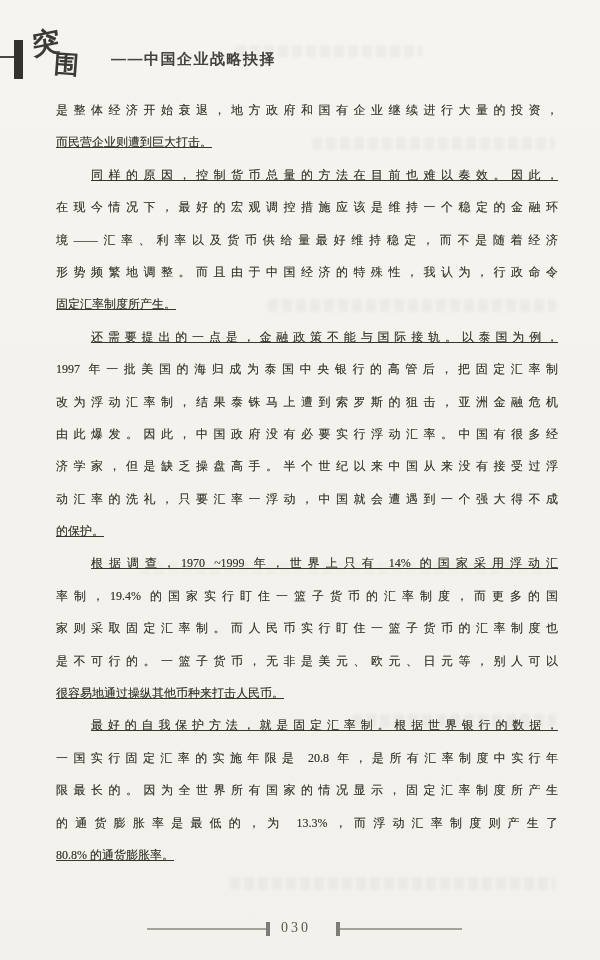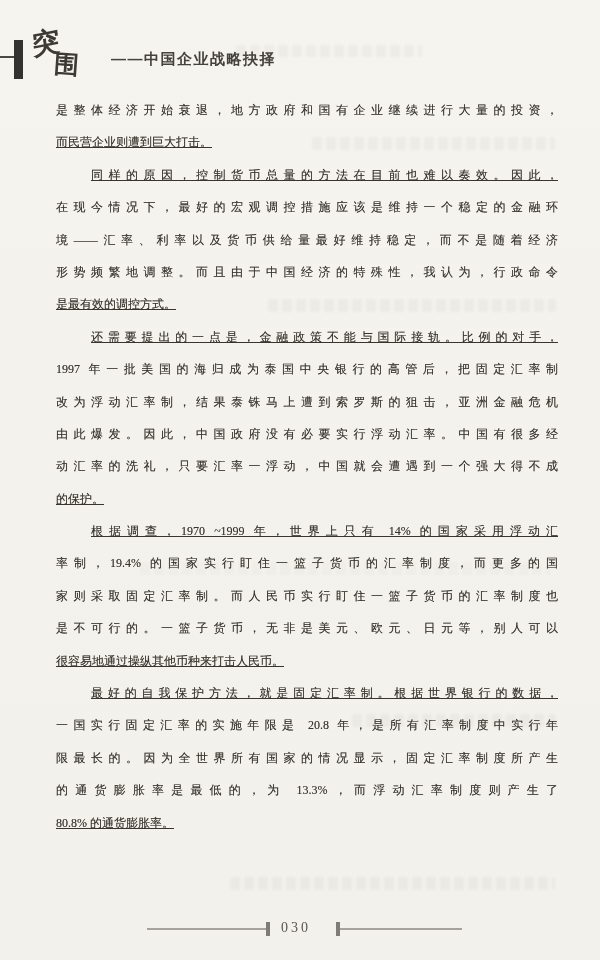--- a/index.html
+++ b/index.html
@@ -75,25 +75,26 @@
     <span class="ghost g-header"></span>
   </div>
 
   <div class="main">
       <div class="line">是整体经济开始衰退，地方政府和国有企业继续进行大量的投资，</div>
       <div class="line last">而民营企业则遭到巨大打击。</div>
       <div class="line indent">同样的原因，控制货币总量的方法在目前也难以奏效。因此，</div>
       <div class="line">在现今情况下，最好的宏观调控措施应该是维持一个稳定的金融环</div>
       <div class="line">境——汇率、利率以及货币供给量最好维持稳定，而不是随着经济</div>
       <div class="line">形势频繁地调整。而且由于中国经济的特殊性，我认为，行政命令</div>
-      <div class="line last">是最有效的调控方式。</div>
-      <div class="line indent">还需要提出的一点是，金融政策不能与国际接轨。比例的对手，</div>
+      <div class="line last">固定汇率制度所产生。</div>
+      <div class="line indent">还需要提出的一点是，金融政策不能与国际接轨。以泰国为例，</div>
       <div class="line">1997 年一批美国的海归成为泰国中央银行的高管后，把固定汇率制</div>
       <div class="line">改为浮动汇率制，结果泰铢马上遭到索罗斯的狙击，亚洲金融危机</div>
       <div class="line">由此爆发。因此，中国政府没有必要实行浮动汇率。中国有很多经</div>
+      <div class="line">济学家，但是缺乏操盘高手。半个世纪以来中国从来没有接受过浮</div>
       <div class="line">动汇率的洗礼，只要汇率一浮动，中国就会遭遇到一个强大得不成</div>
       <div class="line last">的保护。</div>
       <div class="line indent">根据调查，1970 ~1999 年，世界上只有 14% 的国家采用浮动汇</div>
       <div class="line">率制，19.4% 的国家实行盯住一篮子货币的汇率制度，而更多的国</div>
       <div class="line">家则采取固定汇率制。而人民币实行盯住一篮子货币的汇率制度也</div>
       <div class="line">是不可行的。一篮子货币，无非是美元、欧元、日元等，别人可以</div>
       <div class="line last">很容易地通过操纵其他币种来打击人民币。</div>
       <div class="line indent">最好的自我保护方法，就是固定汇率制。根据世界银行的数据，</div>
       <div class="line">一国实行固定汇率的实施年限是 20.8 年，是所有汇率制度中实行年</div>
       <div class="line">限最长的。因为全世界所有国家的情况显示，固定汇率制度所产生</div>

